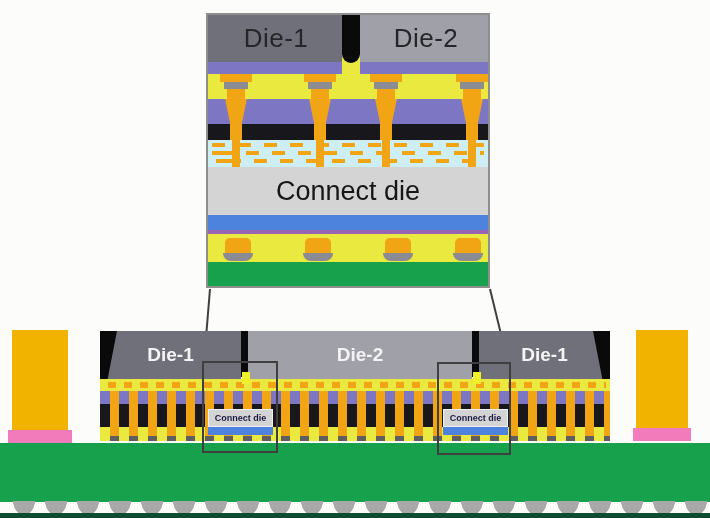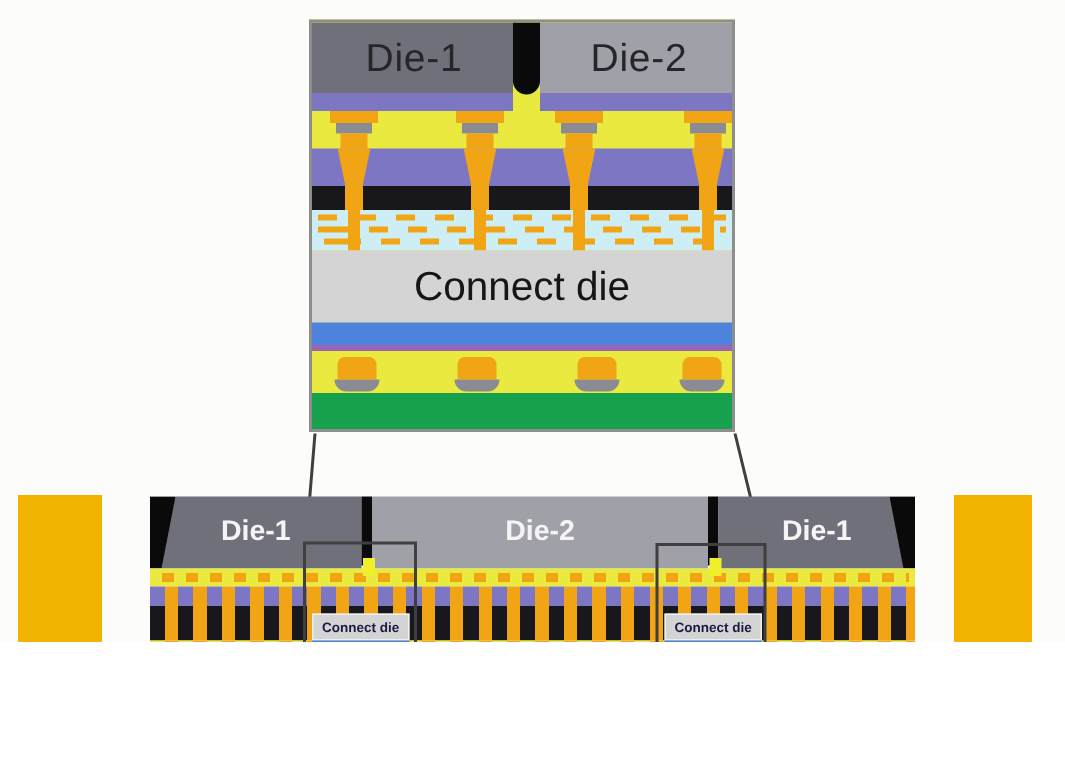--- a/index.html
+++ b/index.html
@@ -1,17 +1,17 @@
 <!DOCTYPE html>
 <html style="--bg-white: #fcfcfa; --substrate-green: #18a14c; --mold-yellow: #e9e93f; --bright-yellow: #f0f02a; --copper-orange: #f2a514; --component-gold: #f2b200; --rdl-purple: #7d76c2; --dielectric-black: #17171c; --rdl-cyan: #cdeef4; --die-dark: #70707a; --die-light: #a0a0a8; --connect-gray: #d4d4d4; --bond-blue: #4d82dd; --adhesive-violet: #9a64b4; --pad-pink: #f27cbb; --solder-gray: #a9a9a9; --solder-bar-gray: #8b8b93; --board-edge-green: #0c4d31; --connect-label-navy: #1a1a44;"><head>
 <meta charset="utf-8">
 <style>
   html,body{margin:0;padding:0;background:#ffffff;}
   #canvas{
-    position:relative;width:710px;height:428px;overflow:hidden;
+    position:relative;width:710px;height:518px;overflow:hidden;
     background:var(--bg-white,#fcfcfa);
     font-family:"Liberation Sans", sans-serif;
   }
   .abs{position:absolute;}
 
   
   .inset{
     left:206px;top:13px;width:284px;height:275px;
     border:2px solid #8e8e8e;box-sizing:border-box;overflow:hidden;
     background:var(--mold-yellow);

